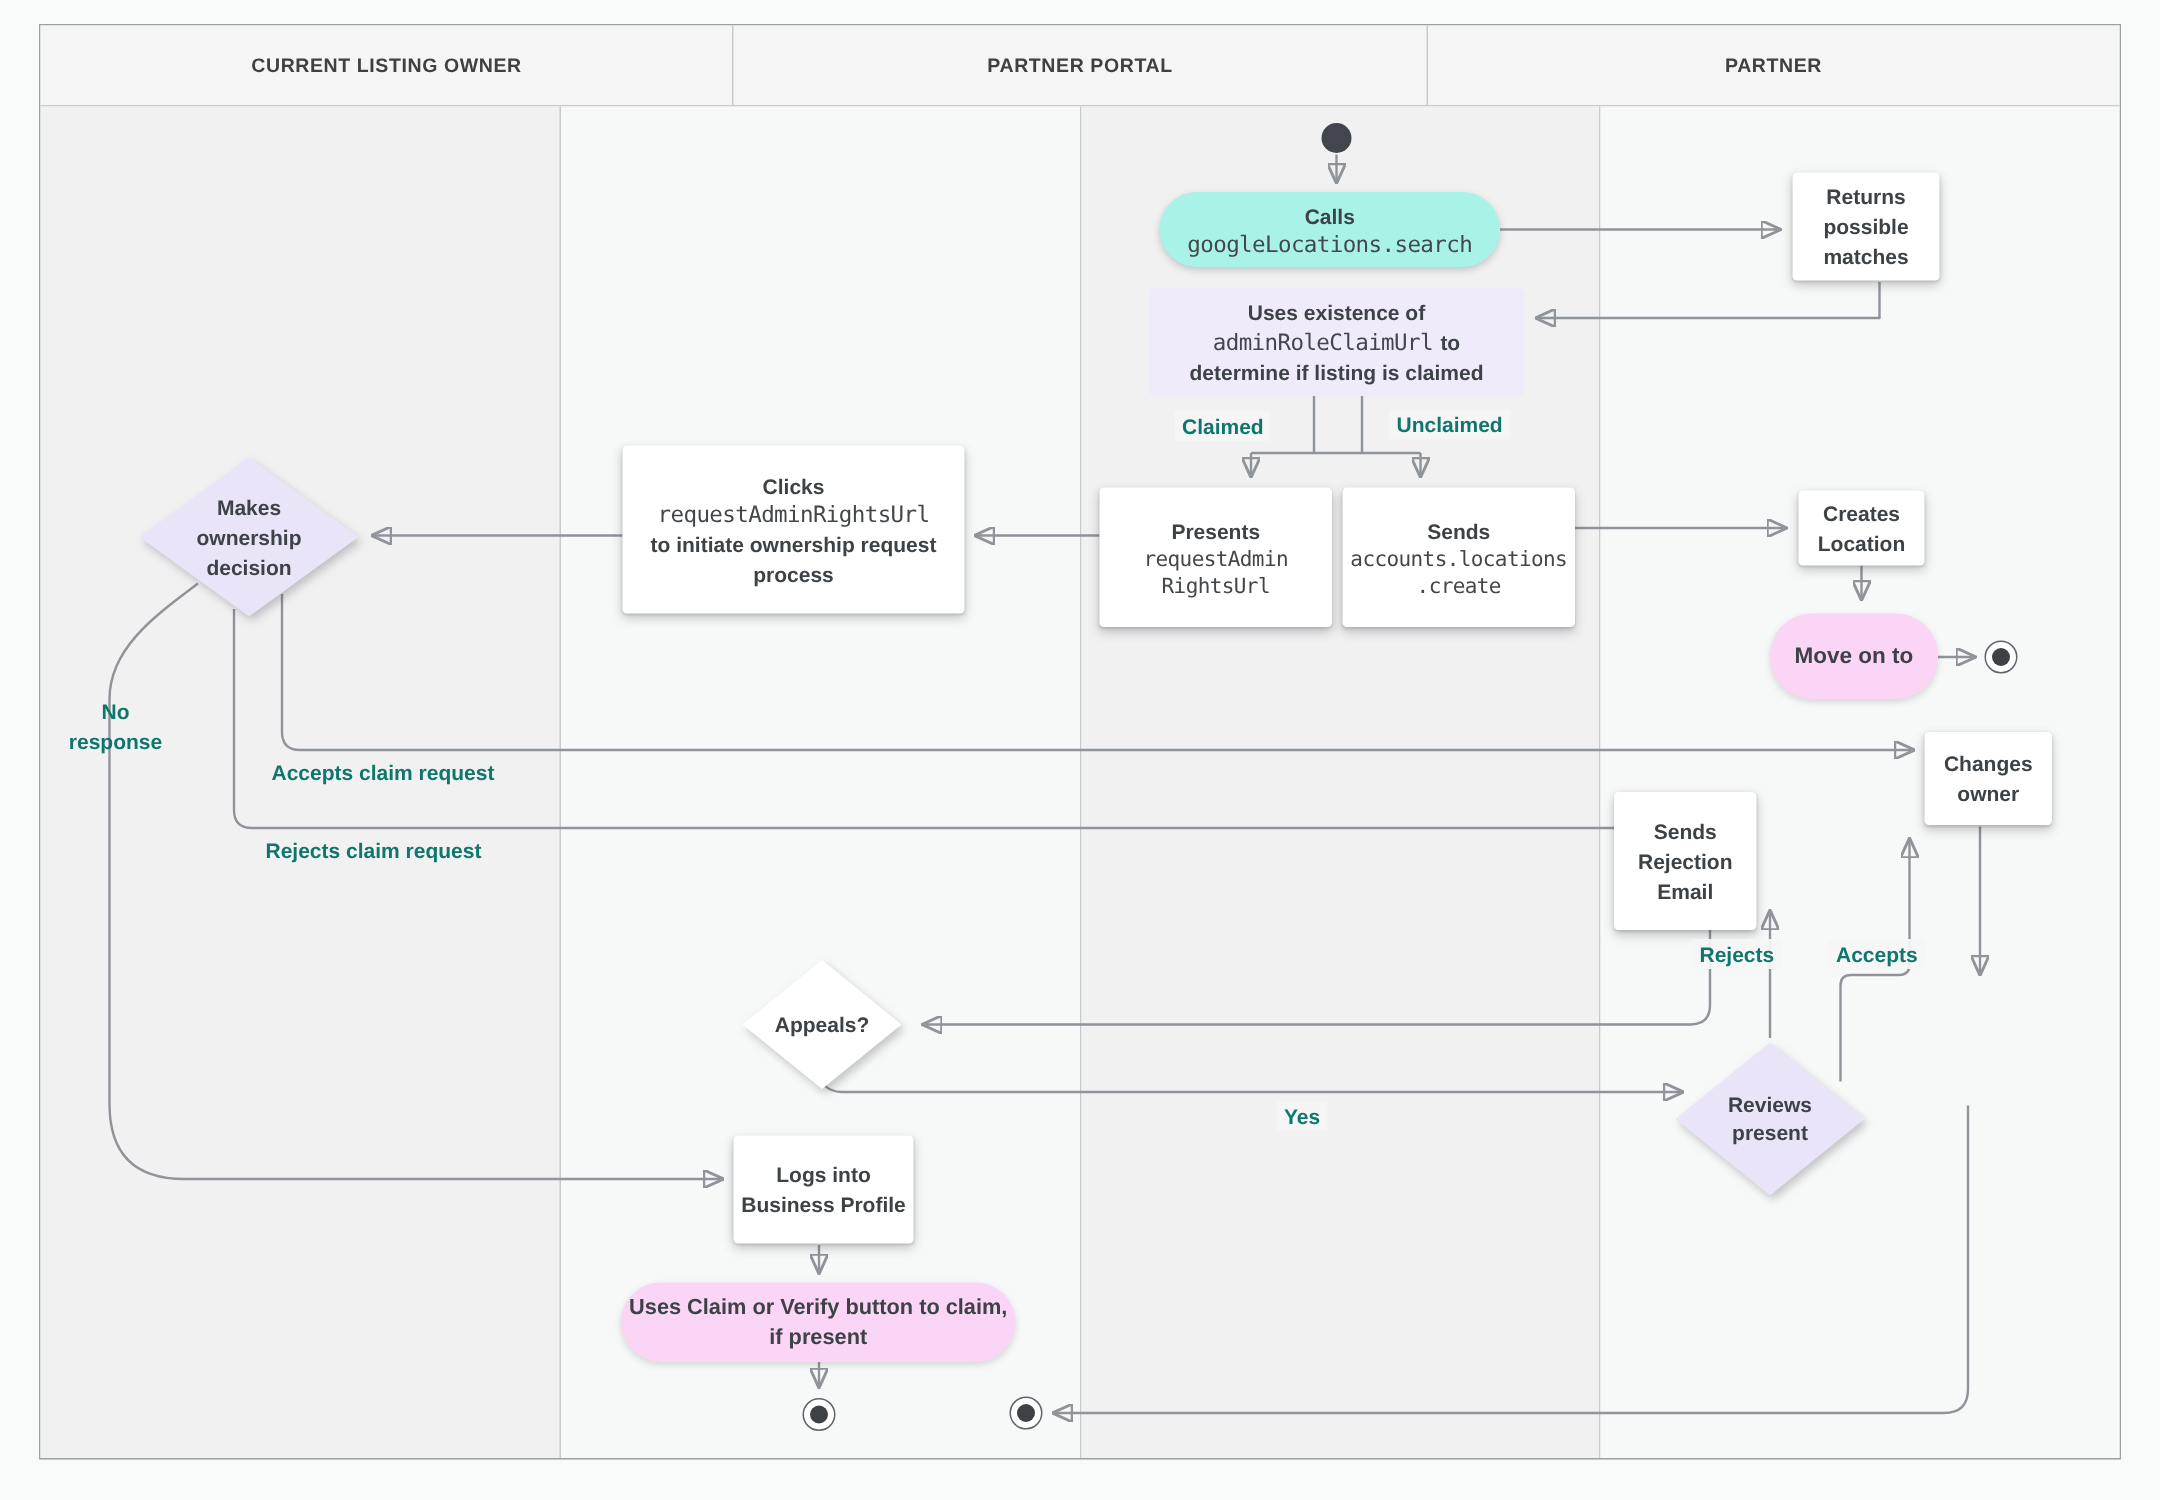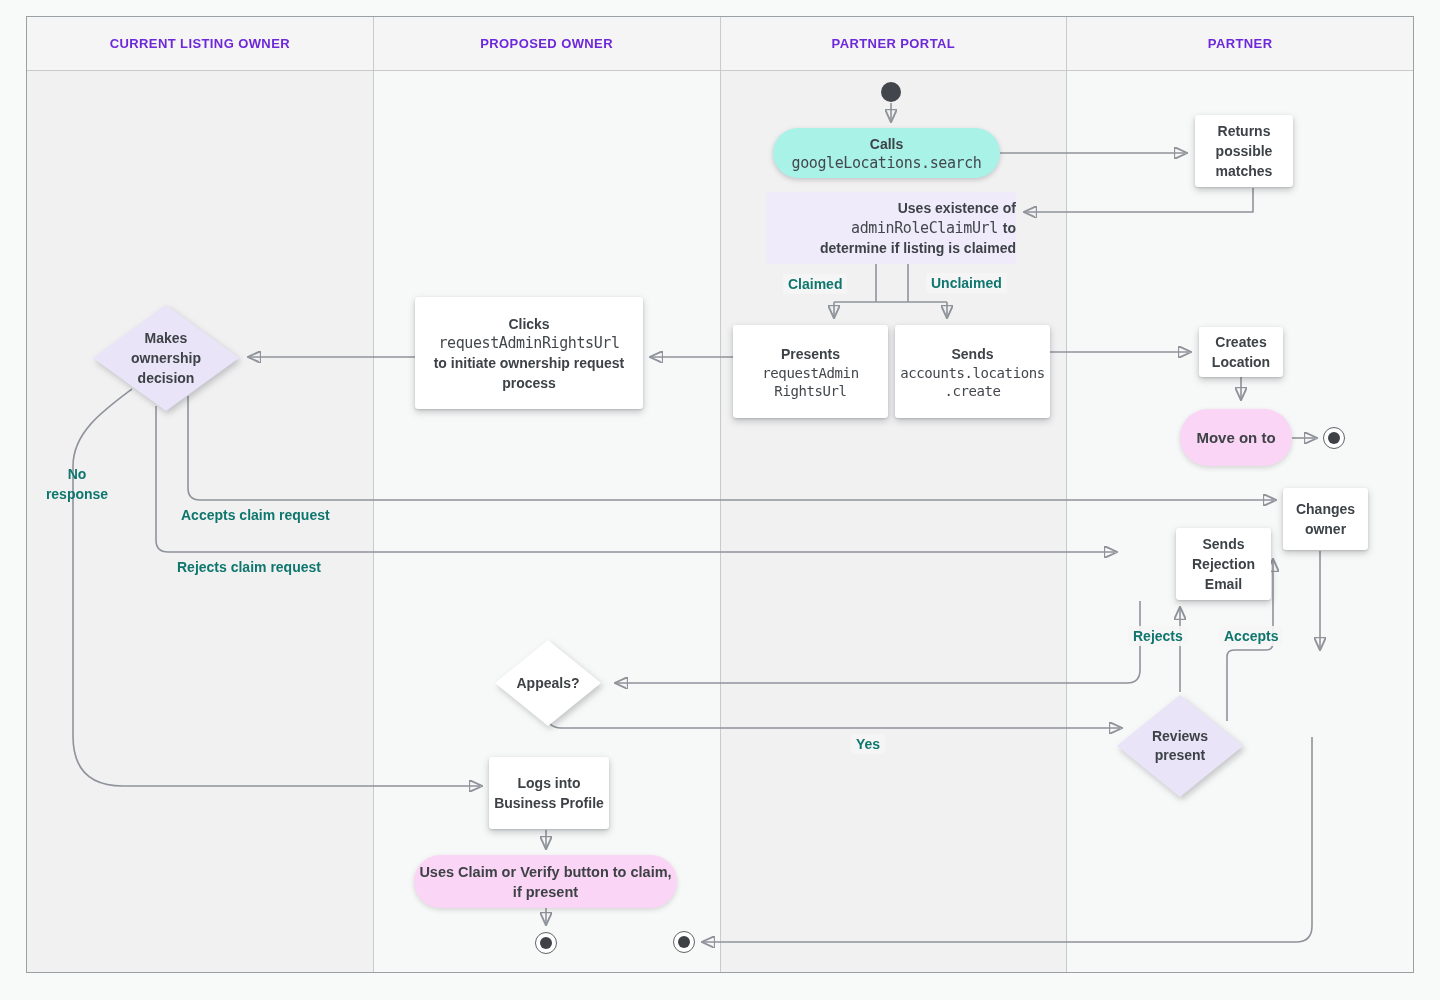--- a/index.html
+++ b/index.html
@@ -2,38 +2,38 @@
 <html><head>
 <meta charset="utf-8">
 <style>
   html,body{margin:0;padding:0;background:#f8f9f9;}
   .canvas{position:relative;width:1440px;height:1000px;background:#f8f9f9;overflow:hidden;
           font-family:"Liberation Sans",sans-serif;color:#3d4246;}
   
   .frame{position:absolute;left:26px;top:16px;width:1388px;height:957px;border:1px solid #9aa0a4;box-sizing:border-box;}
   .lane-heads{position:absolute;left:0;top:0;width:100%;height:54px;display:flex;border-bottom:1px solid #c9cacc;box-sizing:border-box;background:#f5f5f6;}
   .lane-head{flex:1;display:flex;align-items:center;justify-content:center;border-right:1px solid #c9cacc;box-sizing:border-box;
-             font-size:13px;font-weight:700;letter-spacing:.4px;color:#6d28d9;}
+             font-size:13px;font-weight:700;letter-spacing:.4px;color:#404040;}
   .lane-head:last-child{border-right:none;}
   .lane-bodies{position:absolute;left:0;top:54px;width:100%;height:901px;display:flex;}
   .lane-body{flex:1;border-right:1px solid #c9cacc;box-sizing:border-box;}
   .lane-body:last-child{border-right:none;}
   .lane-gray{background:#f1f1f2;}
   .lane-light{background:#f7f8f8;}
   
   svg.edges{position:absolute;left:0;top:0;width:1440px;height:1000px;pointer-events:none;}
   svg.edges path{fill:none;stroke:#8f939a;stroke-width:1.6;stroke-linejoin:round;}
   
   .node{position:absolute;box-sizing:border-box;display:flex;flex-direction:column;align-items:center;justify-content:center;text-align:center;}
   .t{font-weight:700;font-size:14px;line-height:20px;color:#3d4246;}
   .code{font-family:"DejaVu Sans Mono",monospace;font-weight:400;font-size:15px;line-height:19px;letter-spacing:-.4px;color:#43474c;}
   .code.small{font-size:14px;line-height:18px;}
   .box{background:#fff;border-radius:3px;box-shadow:0 3px 7px rgba(60,64,67,.28),0 1px 2px rgba(60,64,67,.18);}
   .pill-teal{background:#a9f2e8;border-radius:26px;box-shadow:0 2px 5px rgba(60,64,67,.25);}
-  .note{background:#efebfb;border-radius:4px;align-items:flex-end;}
+  .note{background:#efebfb;border-radius:4px;}
   .note .row{display:flex;gap:5px;justify-content:center;align-items:baseline;}
   .pill-pink{background:#fbd5f5;border-radius:28px;box-shadow:0 2px 5px rgba(60,64,67,.18);}
   .ellipse-pink{background:#f9d3f2;border-radius:50%;box-shadow:0 2px 5px rgba(60,64,67,.15);}
   
   .dwrap{position:absolute;}
   .dshape{position:absolute;inset:0;clip-path:polygon(50% 0,100% 50%,50% 100%,0 50%);}
   .dshape.lav{background:#e9e4f8;}
   .dshape.white{background:#ffffff;}
   .dfilter{position:absolute;inset:0;filter:drop-shadow(2px 3px 3px rgba(60,64,67,.28));}
   .dtext{position:absolute;inset:0;display:flex;align-items:center;justify-content:center;text-align:center;}
@@ -48,23 +48,20 @@
 </style>
 </head>
 <body>
 
 <div class="canvas">
 
   <div class="frame">
     <div class="lane-heads">
       <div class="lane-head">
           <span>CURRENT LISTING OWNER</span>
-        </div>
-      <div class="lane-head">
-          <span>PROPOSED OWNER</span>
         </div>
       <div class="lane-head">
           <span>PARTNER PORTAL</span>
         </div>
       <div class="lane-head">
           <span>PARTNER</span>
         </div>
     </div>
     <div class="lane-bodies">
       <div class="lane-body lane-gray"></div>
@@ -164,21 +161,21 @@
   </div>
 
   <div class="elabel center" style="left:38px;top:436px;width:78px">No response</div>
   <div class="elabel" style="left:181px;top:505px">Accepts claim request</div>
   <div class="elabel" style="left:177px;top:557px">Rejects claim request</div>
 
   <div class="node box" style="left:1283px;top:488px;width:85px;height:62px;padding:2px">
     <div class="t">Changes owner</div>
   </div>
 
-  <div class="node box" style="left:1176px;top:528px;width:95px;height:72px;padding:2px">
+  <div class="node box" style="left:1076px;top:528px;width:95px;height:92px;padding:2px">
     <div class="t">Sends Rejection Email</div>
   </div>
 
   <div class="elabel patch" style="left:1128px;top:626px">Rejects</div>
   <div class="elabel patch" style="left:1219px;top:626px">Accepts</div>
 
 
   <div class="dwrap" style="left:1117px;top:695px;width:126px;height:102px">
     <div class="dfilter">
         <div class="dshape lav"></div>

